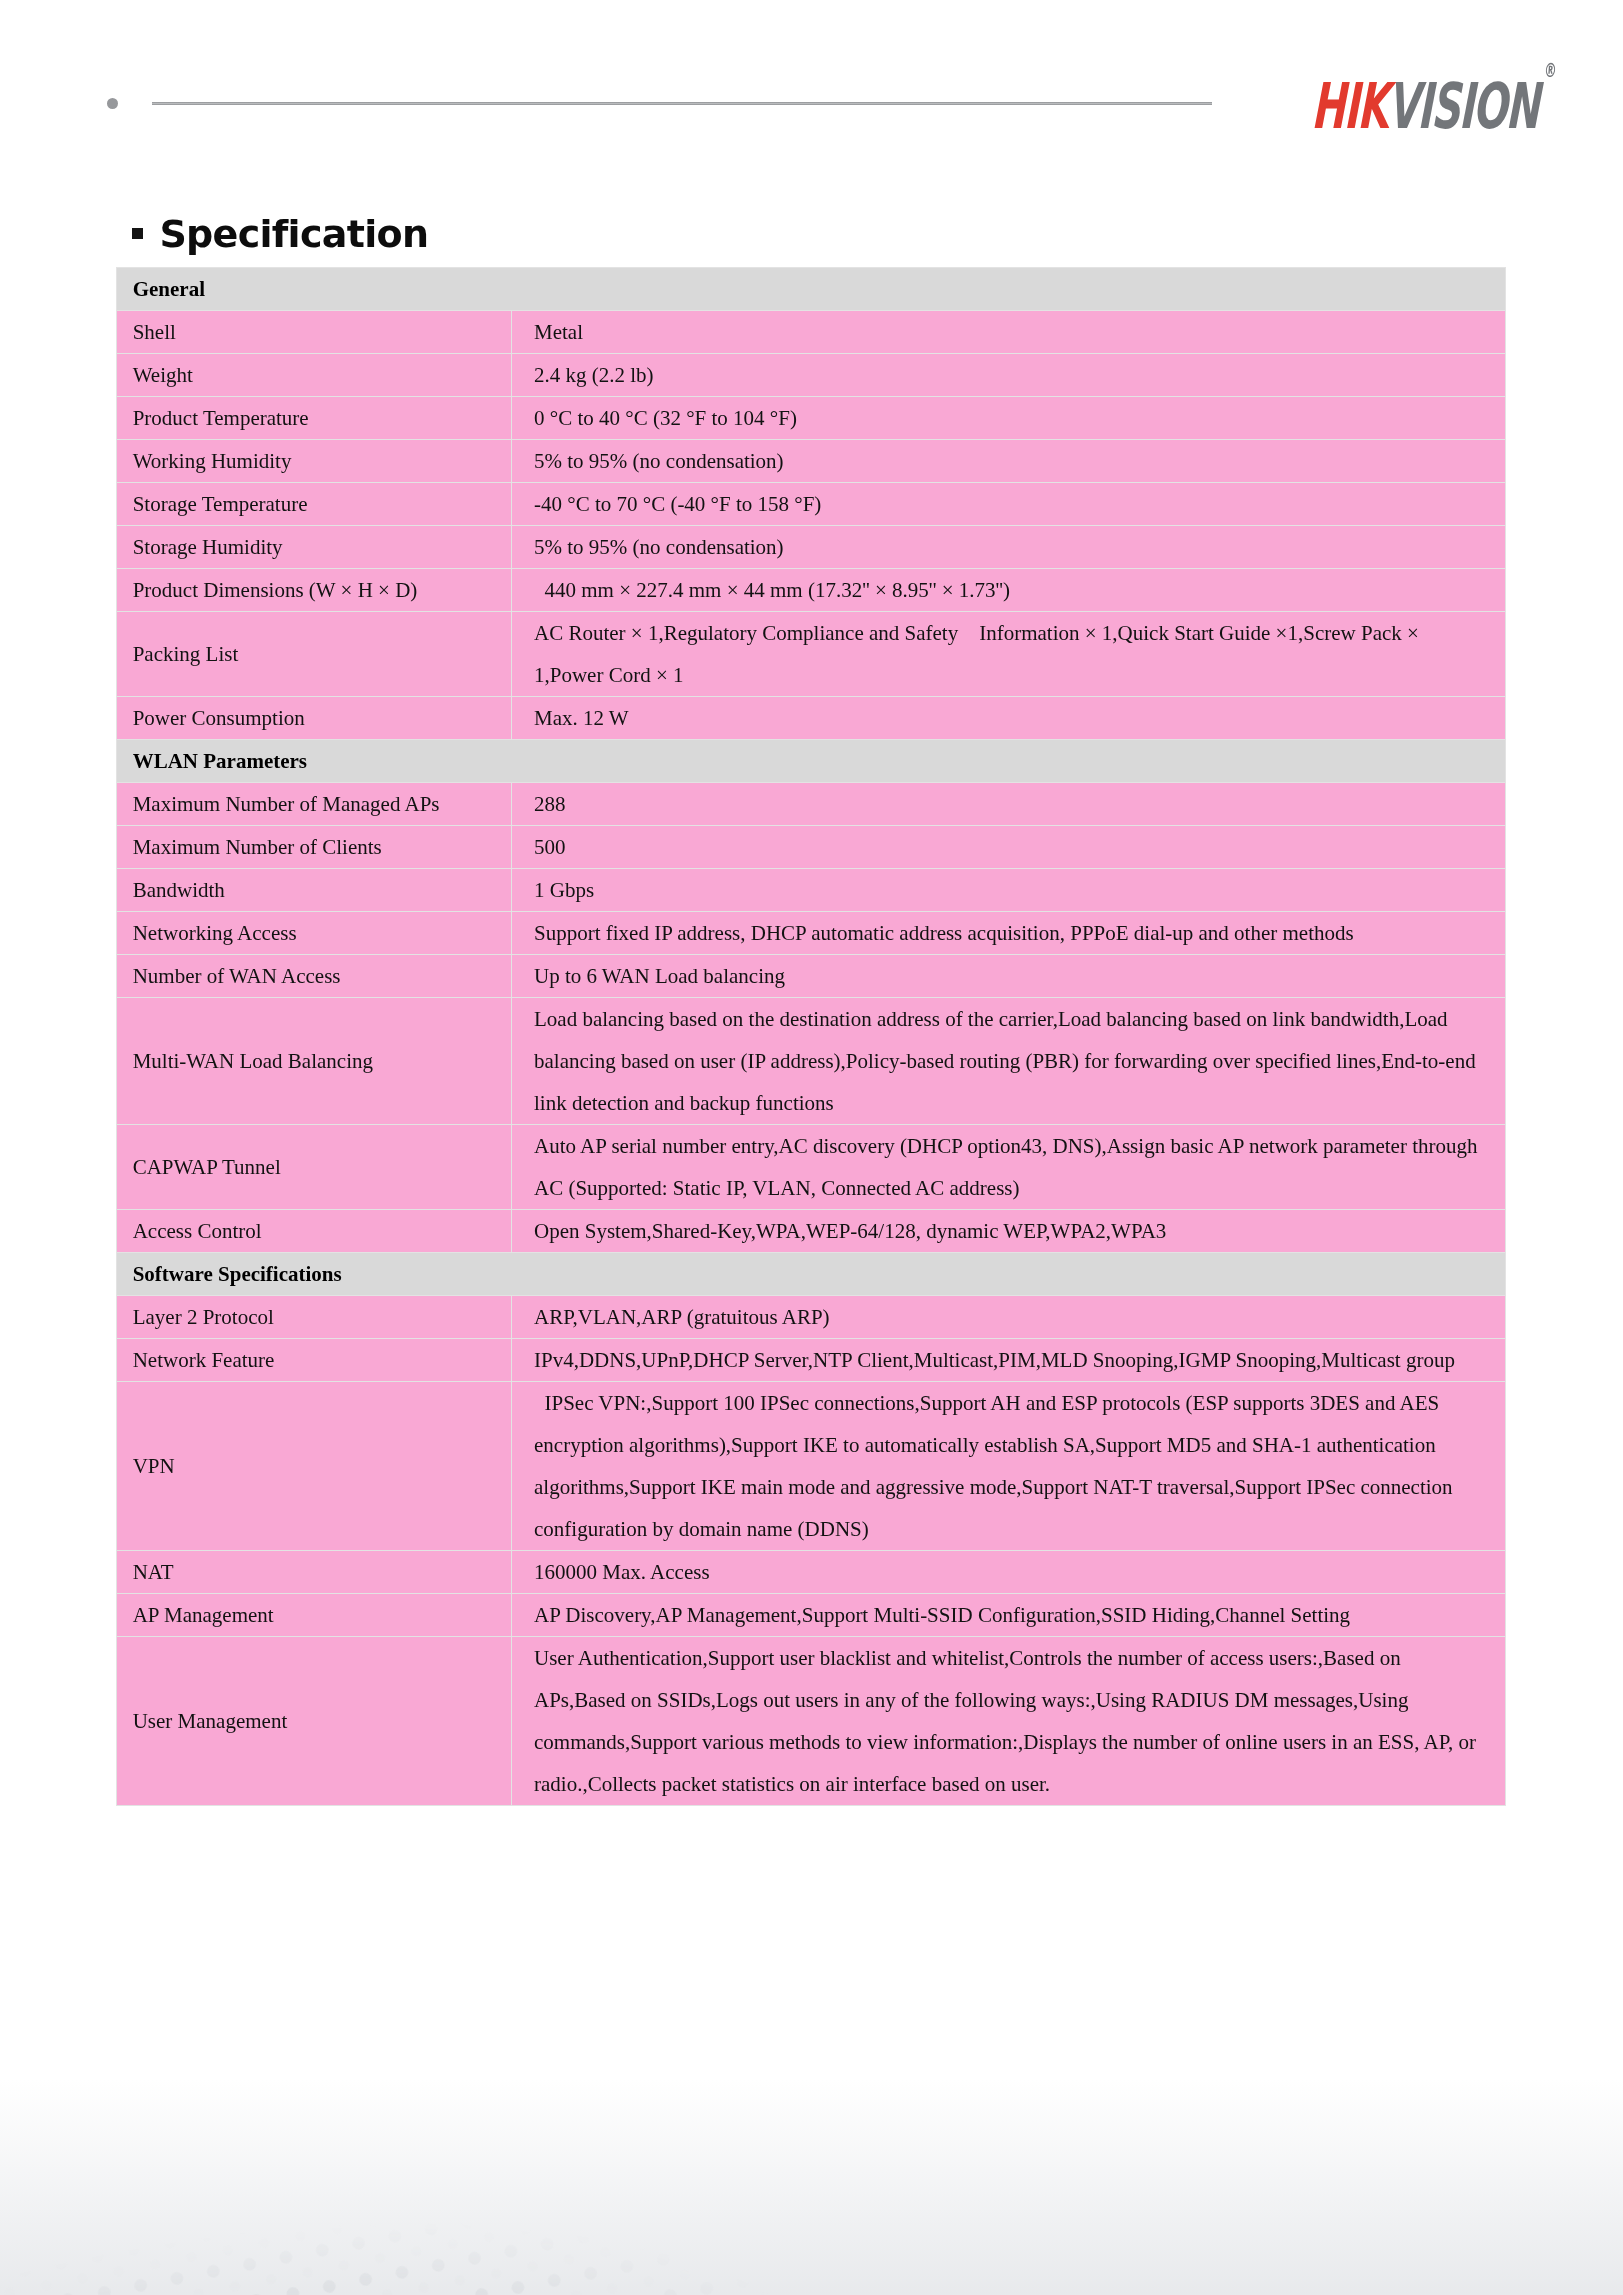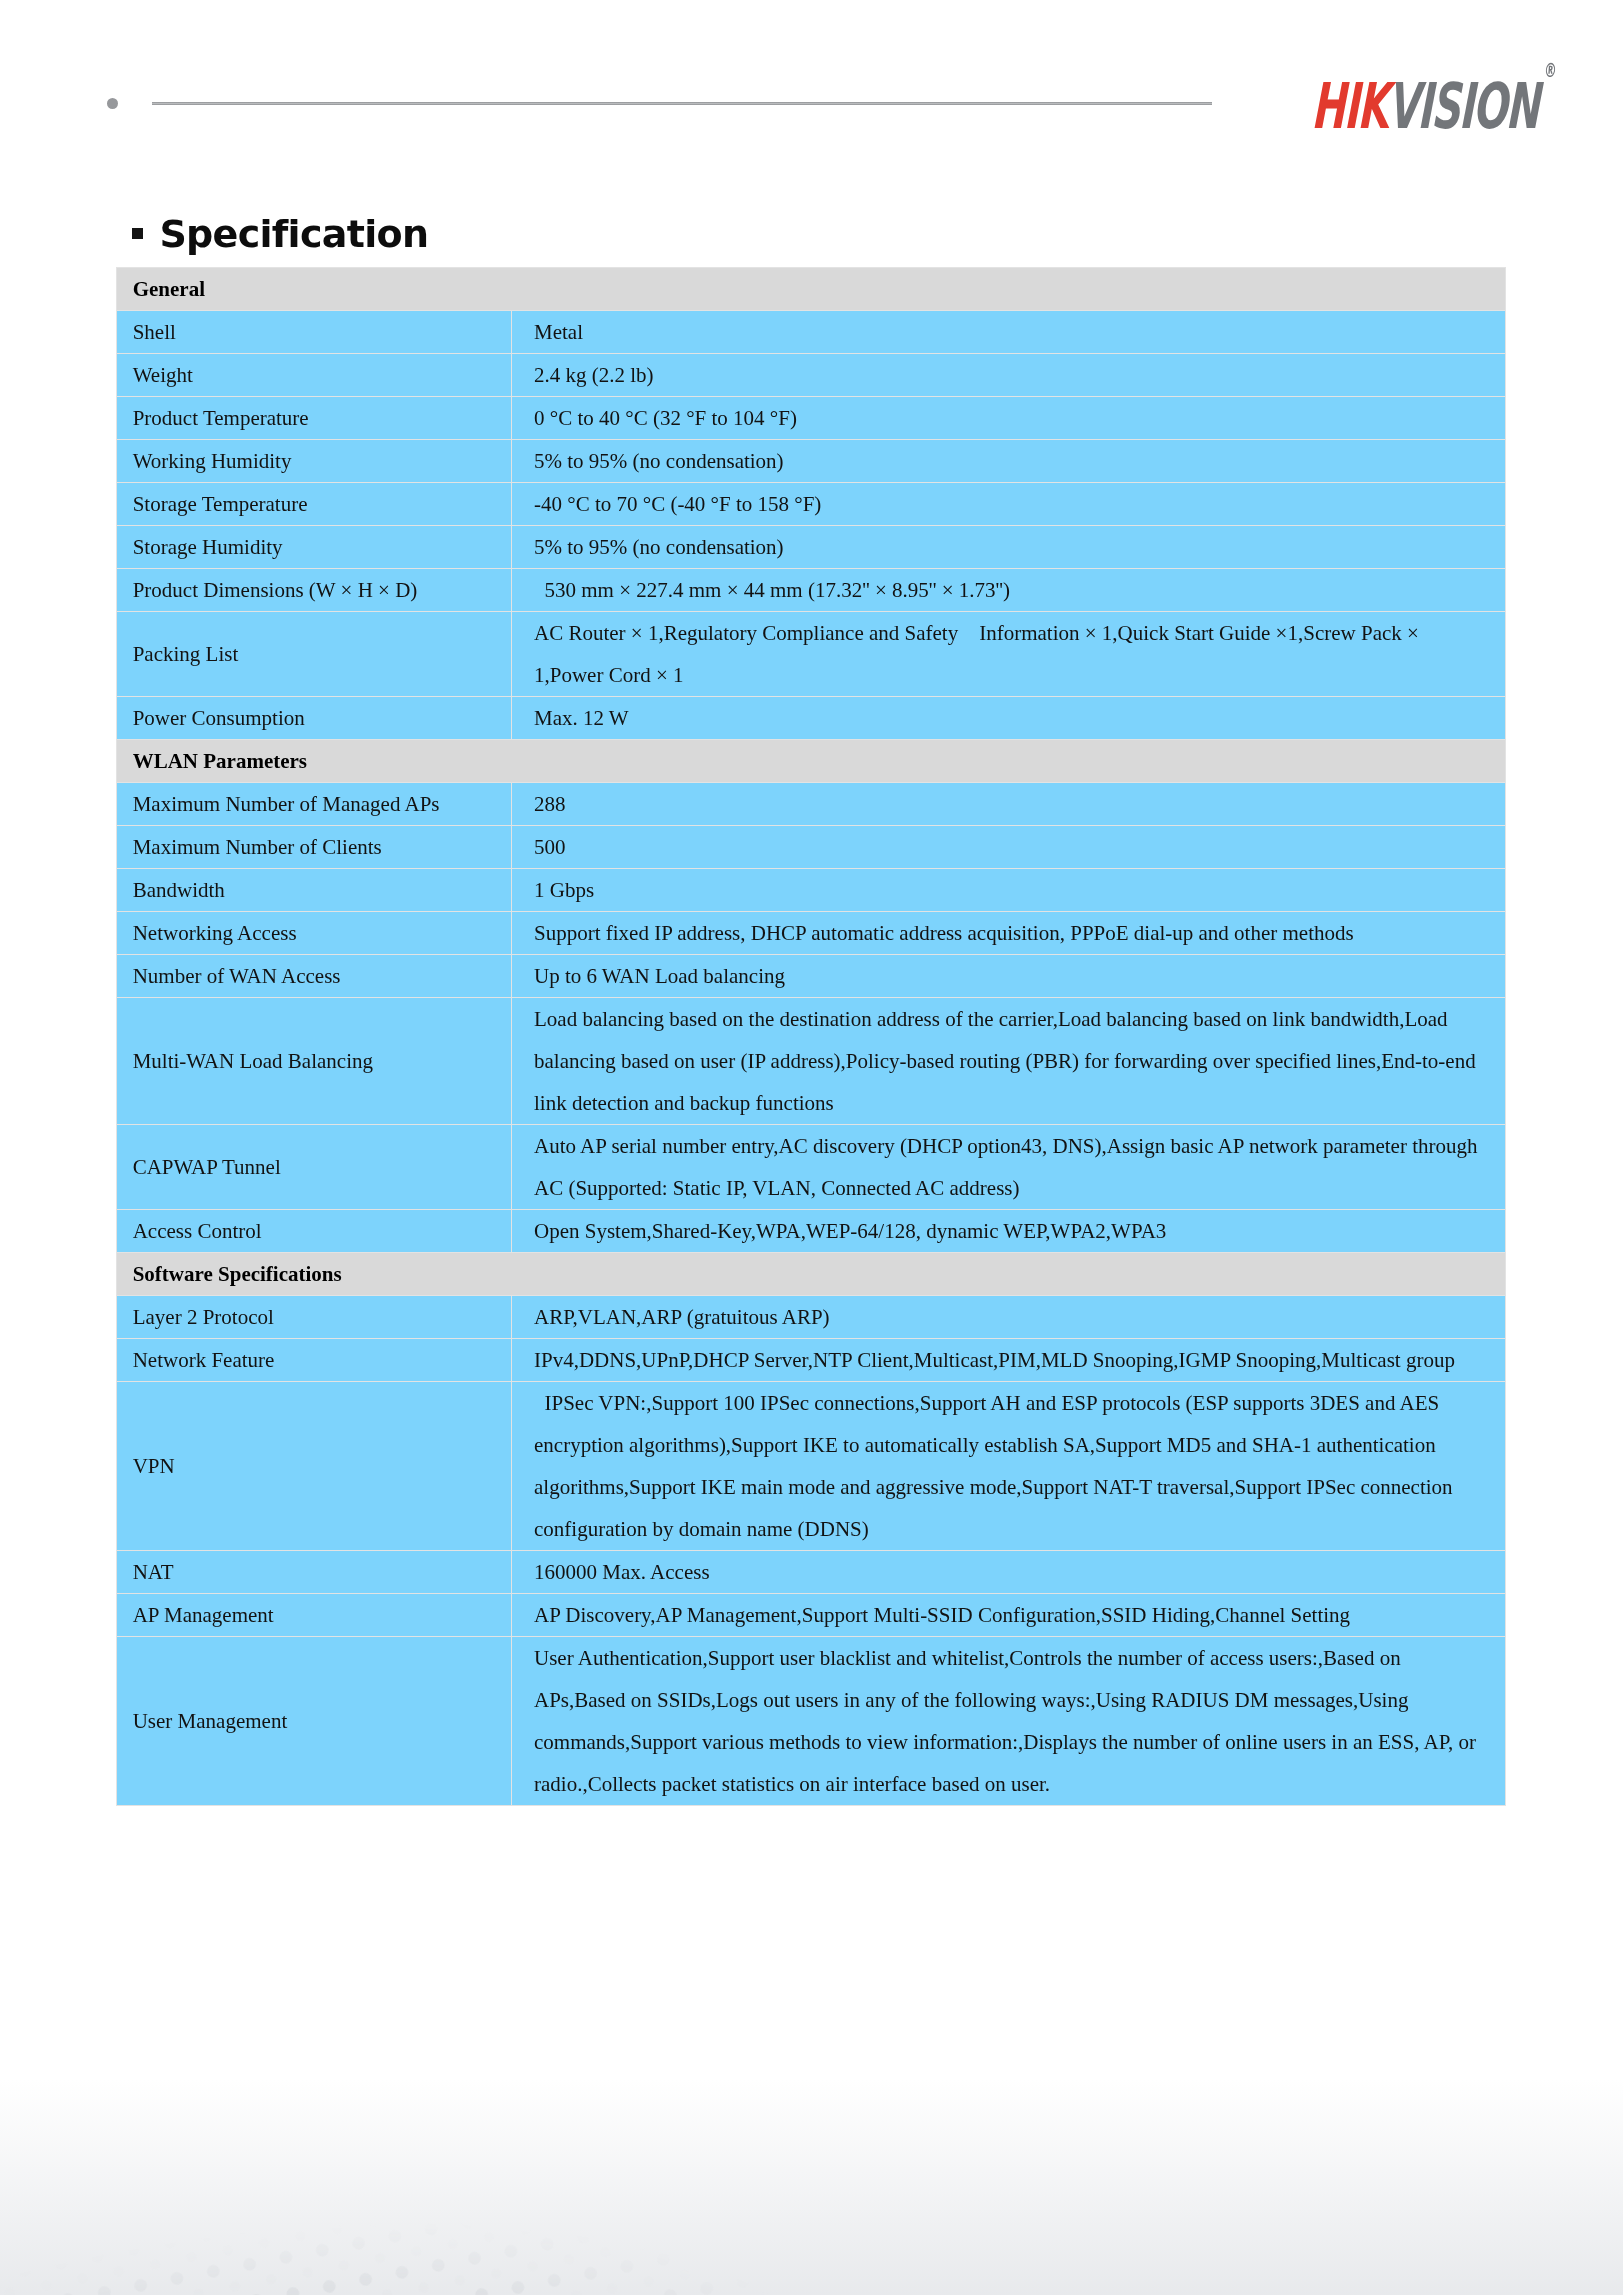--- a/index.html
+++ b/index.html
@@ -36,21 +36,21 @@
     margin-right:16.4px; vertical-align:7.9px;
   }
   
   table.spec {
     position:absolute; left:116px; top:267px; width:1390px; z-index:1;
     border-collapse:collapse; table-layout:fixed;
     font-size:21px; line-height:42px; color:#121212;font-family:Liberation Serif, serif;
   }
   table.spec col.c1 { width:395px; }
   table.spec td {
-    border:1.3px solid #e3e3e3; background:#7dd3fc;
+    border:1.3px solid #e3e3e3; background:#f9a8d4;
     vertical-align:middle; padding:0;
   }
   table.spec td.section {
     background:#d9d9d9; font-weight:bold; padding:0 15.7px; color:#000000;
   }
   table.spec td.label { padding:0 15.7px; }
   table.spec td.value { padding:0 22px; white-space:pre-wrap; word-wrap:break-word; }
   
   .bottom {
     position:absolute; left:0; bottom:0; width:1623px; height:216px; z-index:0;
@@ -110,21 +110,21 @@
         <tr>
           <td class="label">Storage Temperature</td>
           <td class="value">-40 °C to 70 °C (-40 °F to 158 °F)</td>
         </tr>
         <tr>
           <td class="label">Storage Humidity</td>
           <td class="value">5% to 95% (no condensation)</td>
         </tr>
         <tr>
           <td class="label">Product Dimensions (W × H × D)</td>
-          <td class="value">  530 mm × 227.4 mm × 44 mm (17.32'' × 8.95'' × 1.73'')</td>
+          <td class="value">  440 mm × 227.4 mm × 44 mm (17.32'' × 8.95'' × 1.73'')</td>
         </tr>
         <tr>
           <td class="label">Packing List</td>
           <td class="value">AC Router × 1,Regulatory Compliance and Safety    Information × 1,Quick Start Guide ×1,Screw Pack × 1,Power Cord × 1</td>
         </tr>
         <tr>
           <td class="label">Power Consumption</td>
           <td class="value">Max. 12 W</td>
         </tr>
         <tr>

